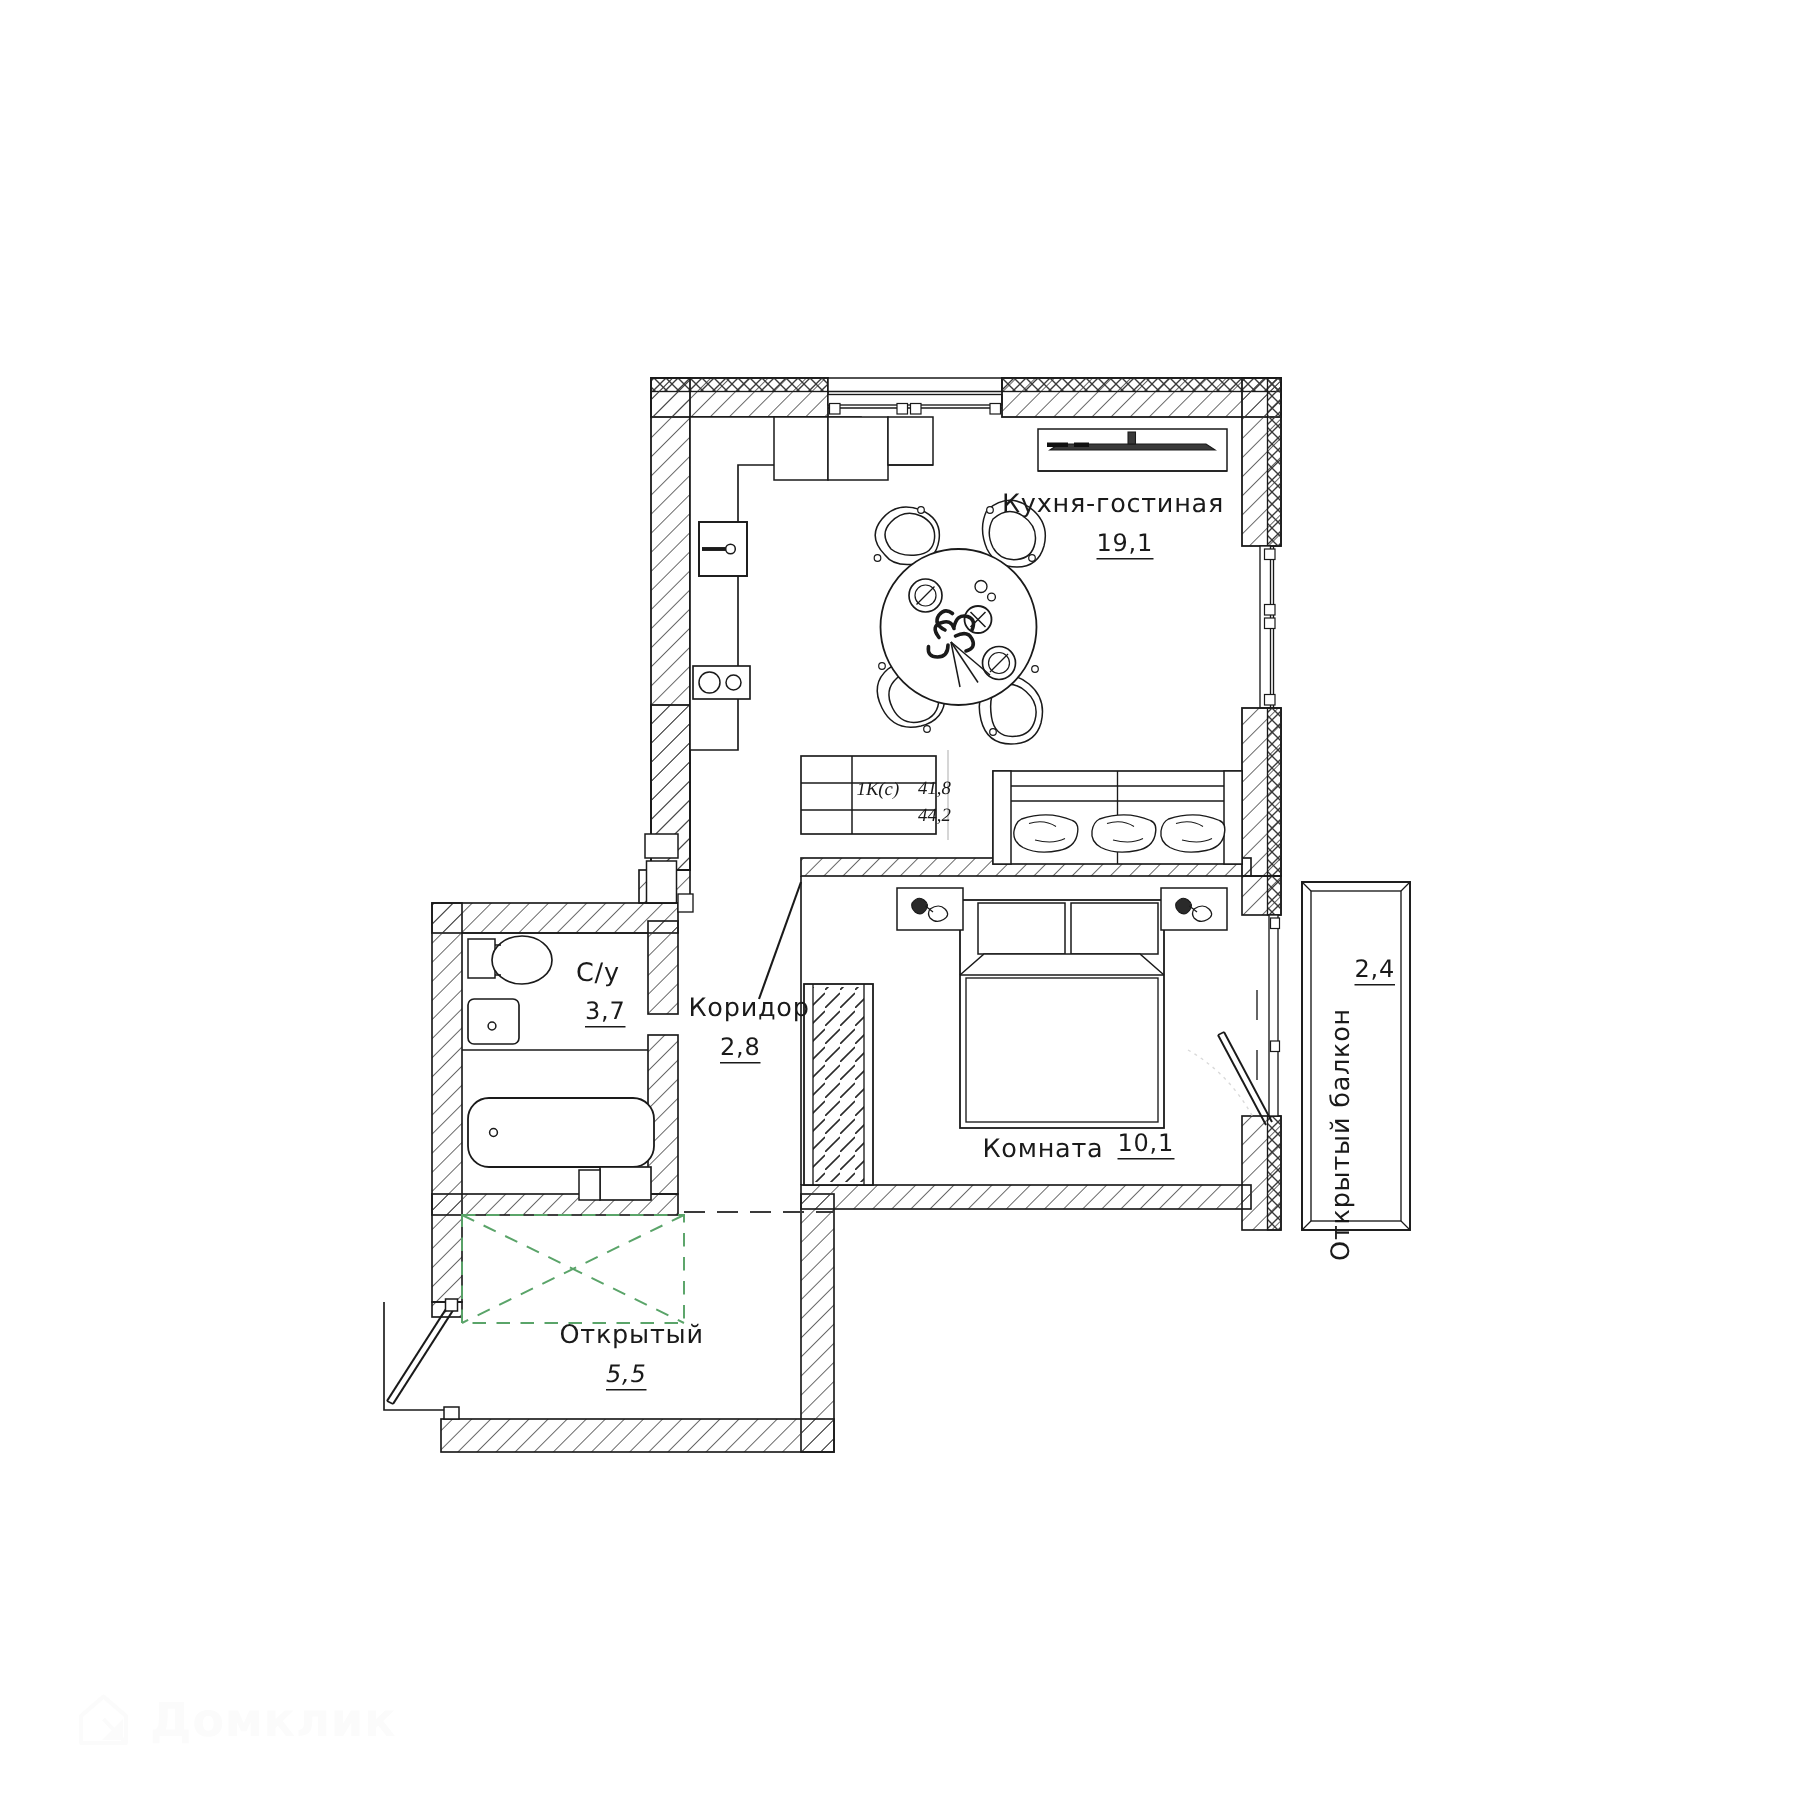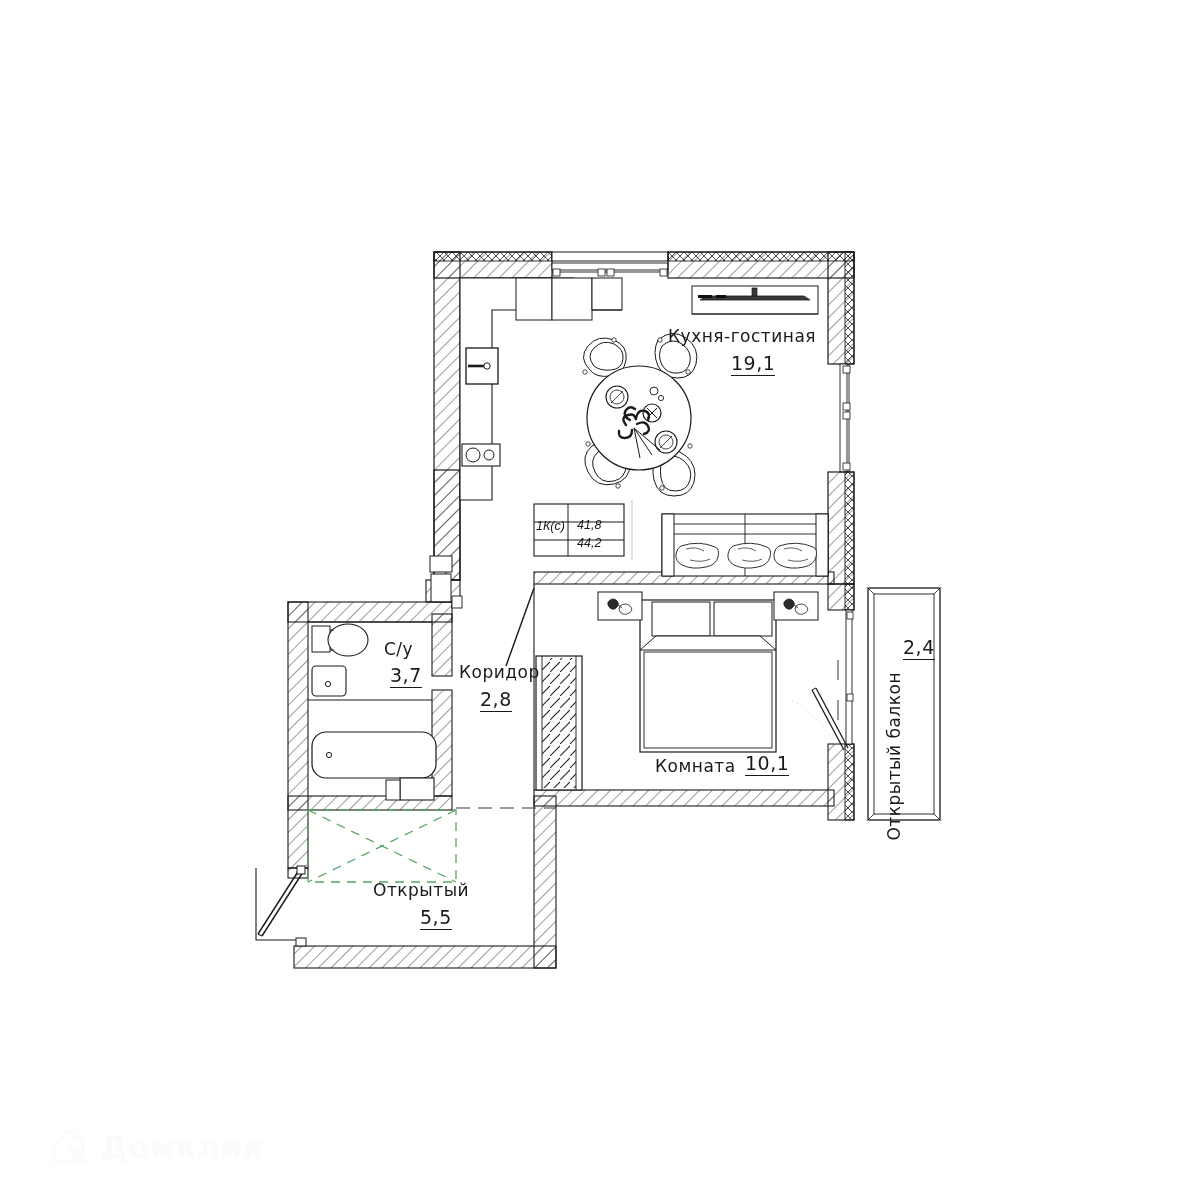--- a/index.html
+++ b/index.html
@@ -22,36 +22,37 @@
     font-family: "DejaVu Sans", sans-serif;
     color: #1a1a1a;
     white-space: nowrap;
     letter-spacing: 0.5px;
   }
   .room-name {
     font-size: 17px;
     font-weight: 400;
   }
   .room-area {
-    font-size: 19px;
+    font-size: 16px;
     font-weight: 400;
     border-bottom: 1.6px solid #1a1a1a;
     padding-bottom: 1px;
   }
   .vert {
     writing-mode: vertical-rl;
     transform: rotate(180deg);
   }
   .tbl-txt {
     position: absolute;
-    font-family: Liberation Sans, sans-serif;
+    font-family: Liberation Serif, serif;
     font-style: italic;
     font-size: 12.5px;
     color: #1a1a1a;
     white-space: nowrap;
+    margin-left: 35px;
   }
   
   #watermark {
     position: absolute;
     left: 48px; top: 1126px;
     display: flex; align-items: center; gap: 10px;
     opacity: 1;
     pointer-events: none;
   }
   #watermark .wm-text {
@@ -400,21 +401,21 @@
   <div class="lbl room-name" style="left:384px; top:639px;">С/у</div>
   <div class="lbl room-area" style="left:390px; top:664px;">3,7</div>
 
   <div class="lbl room-name" style="left:459px; top:662px;">Коридор</div>
   <div class="lbl room-area" style="left:480px; top:688px;text-align:center;">2,8</div>
 
   <div class="lbl room-name" style="left:655px; top:756px;">Комната</div>
   <div class="lbl room-area" style="left:745px; top:752px;">10,1</div>
 
   <div class="lbl room-name" style="left:373px; top:880px;">Открытый</div>
-  <div class="lbl room-area" style="left:420px; top:906px;">5,5</div>
+  <div class="lbl room-area" style="left:404px; top:906px;font-style:italic;">5,5</div>
 
   <div class="lbl room-name vert" style="left:884px; top:672px;">Открытый балкон</div>
   <div class="lbl room-area" style="left:884px; top:636px;margin-left:19px;">2,4</div>
 
   <div class="tbl-txt" style="left:536px; top:519px;">1К(с)</div>
   <div class="tbl-txt" style="left:577px; top:518px;">41,8</div>
   <div class="tbl-txt" style="left:577px; top:536px;">44,2</div>
 
   <div id="watermark">
     <svg width="42" height="42" viewBox="0 0 42 42">

